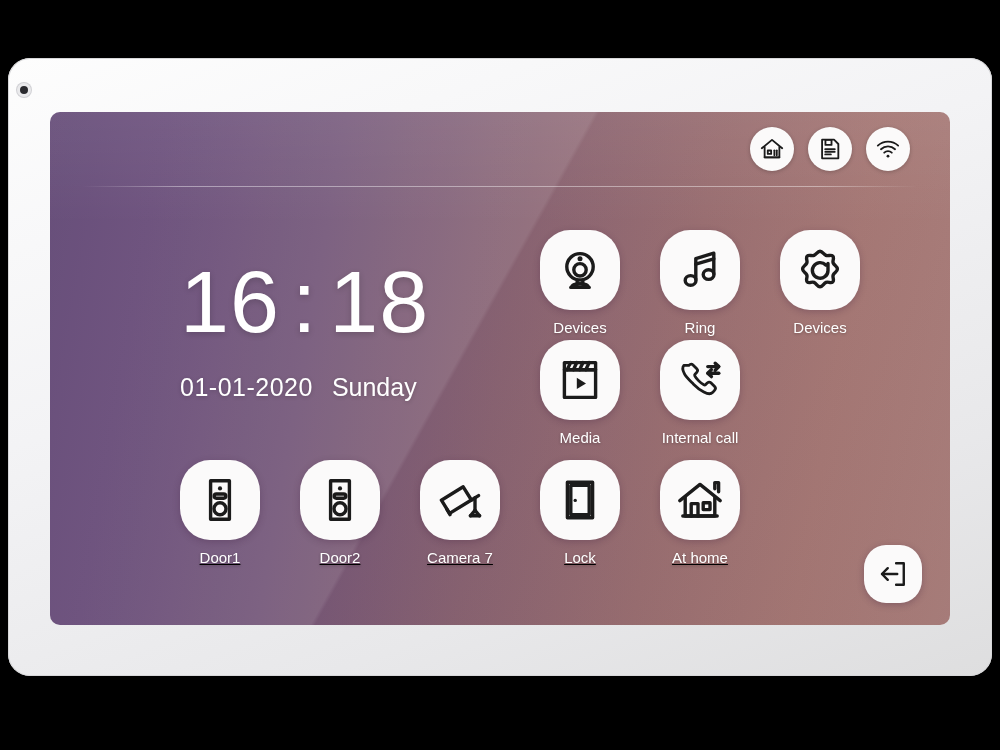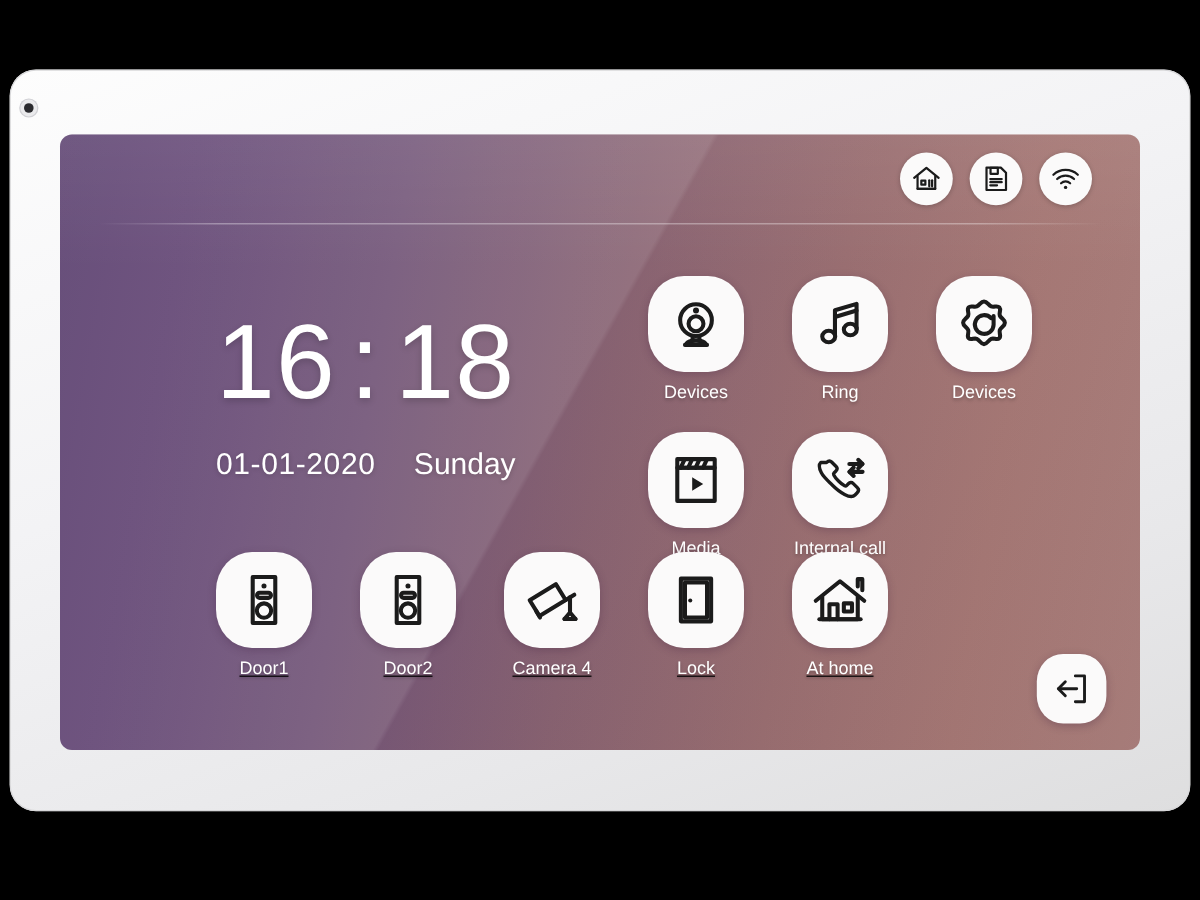--- a/index.html
+++ b/index.html
@@ -73,29 +73,29 @@
   }
 
   
   .clock-block { position:absolute; left:130px; top:150px; z-index:4; color:#fff; }
   .clock-time {
     font-size:88px; line-height:.92; font-weight:300; letter-spacing:1px;
     display:flex; align-items:baseline; text-shadow:0 2px 6px rgba(0,0,0,.18);
   }
   .clock-time .colon { margin:0 12px; font-weight:300; }
   .clock-sub {
-    margin-top:16px; display:flex; align-items:baseline; gap:32px;
+    margin-top:16px; display:flex; align-items:baseline; gap:19px;
     font-size:25px; font-weight:400; text-shadow:0 1px 4px rgba(0,0,0,.2);
   }
   .clock-date { letter-spacing:.5px; }
   .clock-day { font-weight:500;margin-top:14px; }
 
   
   .grid-top { position:absolute; left:470px; top:118px; z-index:4;
-              display:grid; grid-template-columns:repeat(3,120px); row-gap:24px; }
+              display:grid; grid-template-columns:repeat(3,120px); row-gap:4px; }
   .grid-bottom { position:absolute; left:110px; top:348px; z-index:4;
               display:grid; grid-template-columns:repeat(6,120px);text-decoration:underline; }
 
   .app {
     width:120px; display:flex; flex-direction:column; align-items:center;
     cursor:pointer;
   }
   .tile {
     width:80px; height:80px;
     background:#fbfafa;
@@ -295,21 +295,21 @@
                 <path d="M2.7 12.1 13.6 5.4l4.1 6.6-10.9 6.7z"></path>
                 <path d="M5.4 16.6l1.6 2.7"></path>
                 <path d="M17.7 12l3.6-2.2"></path>
                 <path d="M19.5 10.9v6.3"></path>
                 <path d="M17.2 19.9h4.6"></path>
                 <path d="M19.5 17.2 17.2 19.9"></path>
                 <path d="M19.5 17.2l2.3 2.7"></path>
               </svg>
             </span>
           </div>
-          <div class="app-label">Camera 4</div>
+          <div class="app-label">Camera 7</div>
         </div>
 
 
         <div class="app">
           <div class="tile">
             <span>
               <svg viewBox="0 0 24 24">
                 <rect x="5.7" y="3.1" width="12.6" height="17.8"></rect>
                 <rect x="7.4" y="4.7" width="9.2" height="14.6"></rect>
                 <circle class="fillk" cx="9.6" cy="12.2" r="0.85"></circle>

